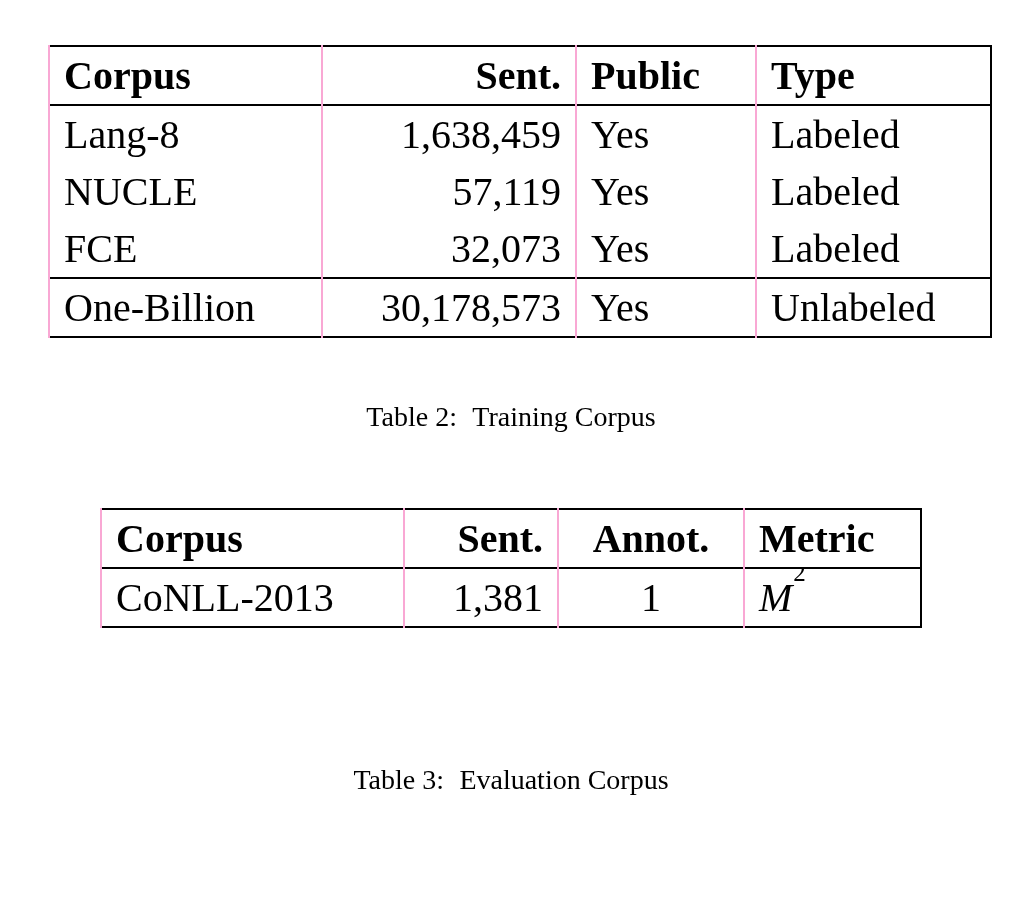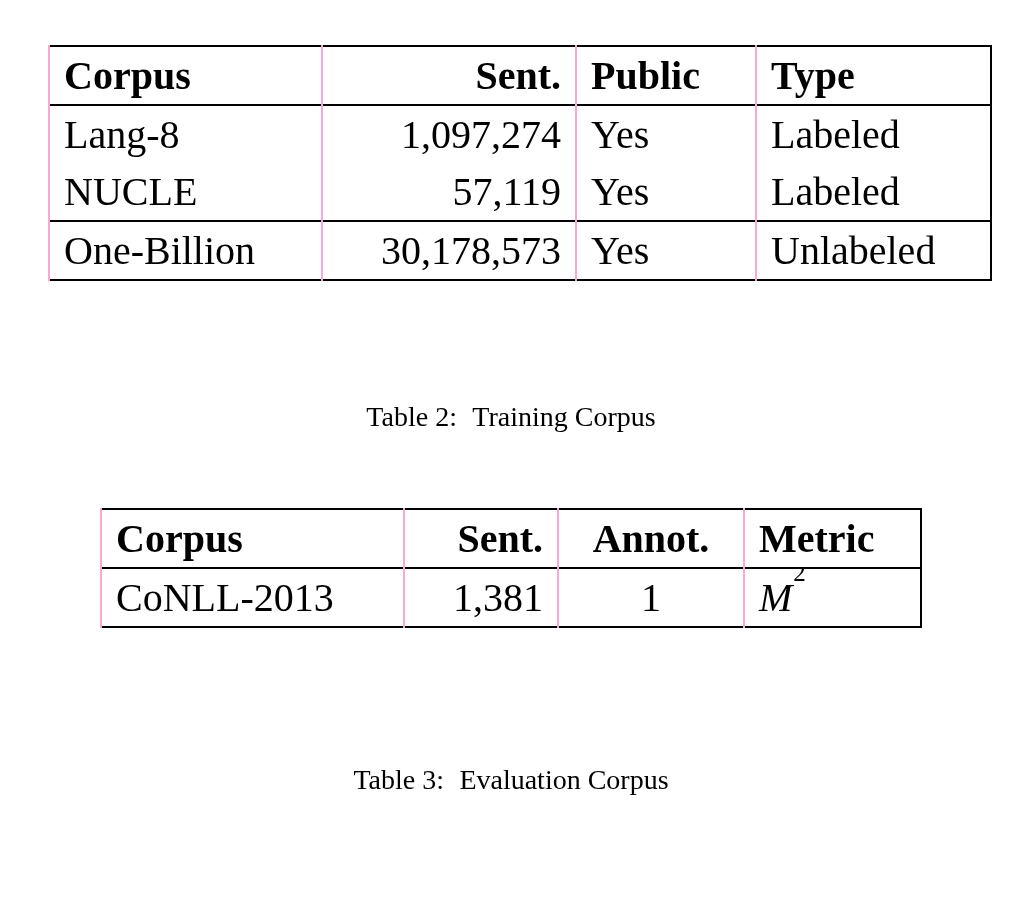--- a/index.html
+++ b/index.html
@@ -86,27 +86,33 @@
         <tr>
           <th class="align-left">Corpus</th>
           <th class="align-right">Sent.</th>
           <th class="align-left">Public</th>
           <th class="align-left">Type</th>
         </tr>
       </thead>
       <tbody class="row-group">
         <tr>
           <td class="align-left"><span>Lang-8</span></td>
-          <td class="align-right"><span>1,097,274</span></td>
+          <td class="align-right"><span>1,638,459</span></td>
           <td class="align-left"><span>Yes</span></td>
           <td class="align-left"><span>Labeled</span></td>
         </tr>
         <tr>
           <td class="align-left"><span>NUCLE</span></td>
           <td class="align-right"><span>57,119</span></td>
+          <td class="align-left"><span>Yes</span></td>
+          <td class="align-left"><span>Labeled</span></td>
+        </tr>
+        <tr>
+          <td class="align-left"><span>FCE</span></td>
+          <td class="align-right"><span>32,073</span></td>
           <td class="align-left"><span>Yes</span></td>
           <td class="align-left"><span>Labeled</span></td>
         </tr>
       </tbody>
       <tbody class="row-group">
         <tr>
           <td class="align-left"><span>One-Billion</span></td>
           <td class="align-right"><span>30,178,573</span></td>
           <td class="align-left"><span>Yes</span></td>
           <td class="align-left"><span>Unlabeled</span></td>

